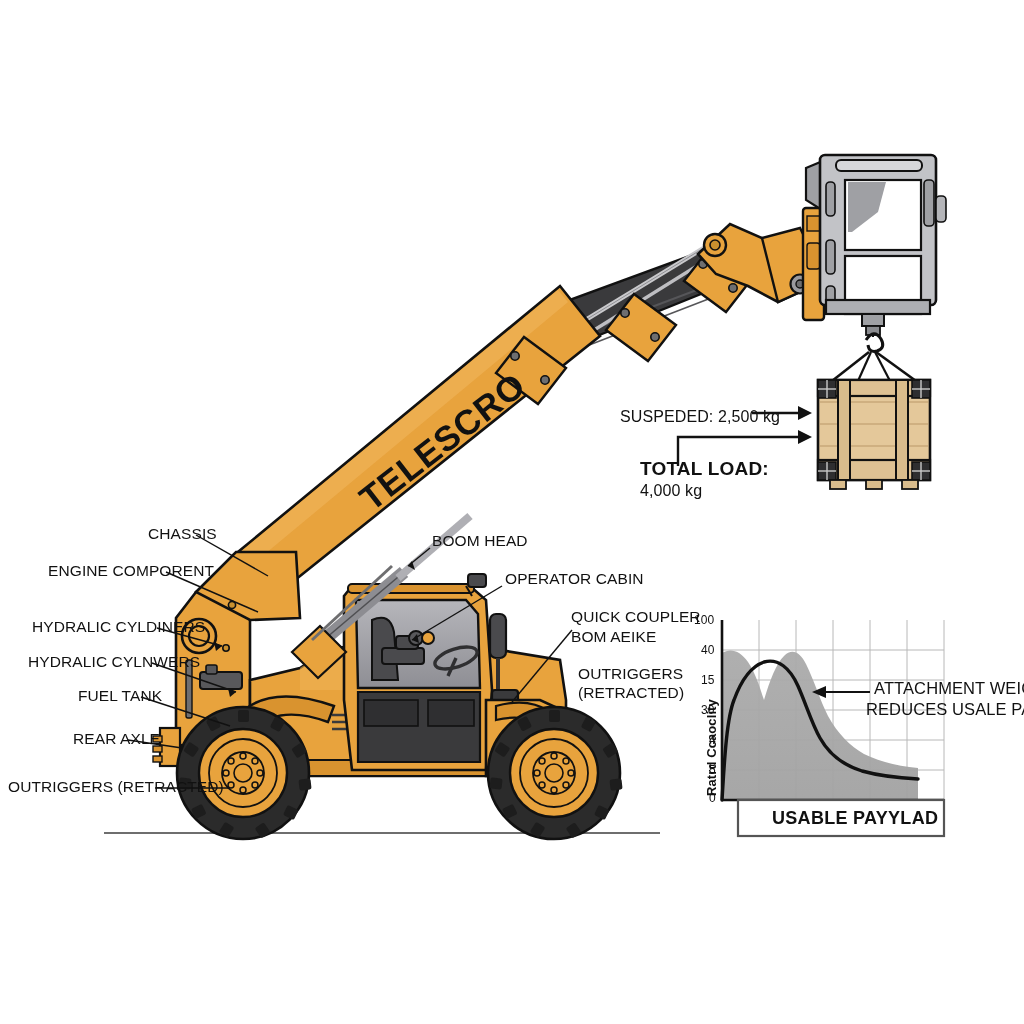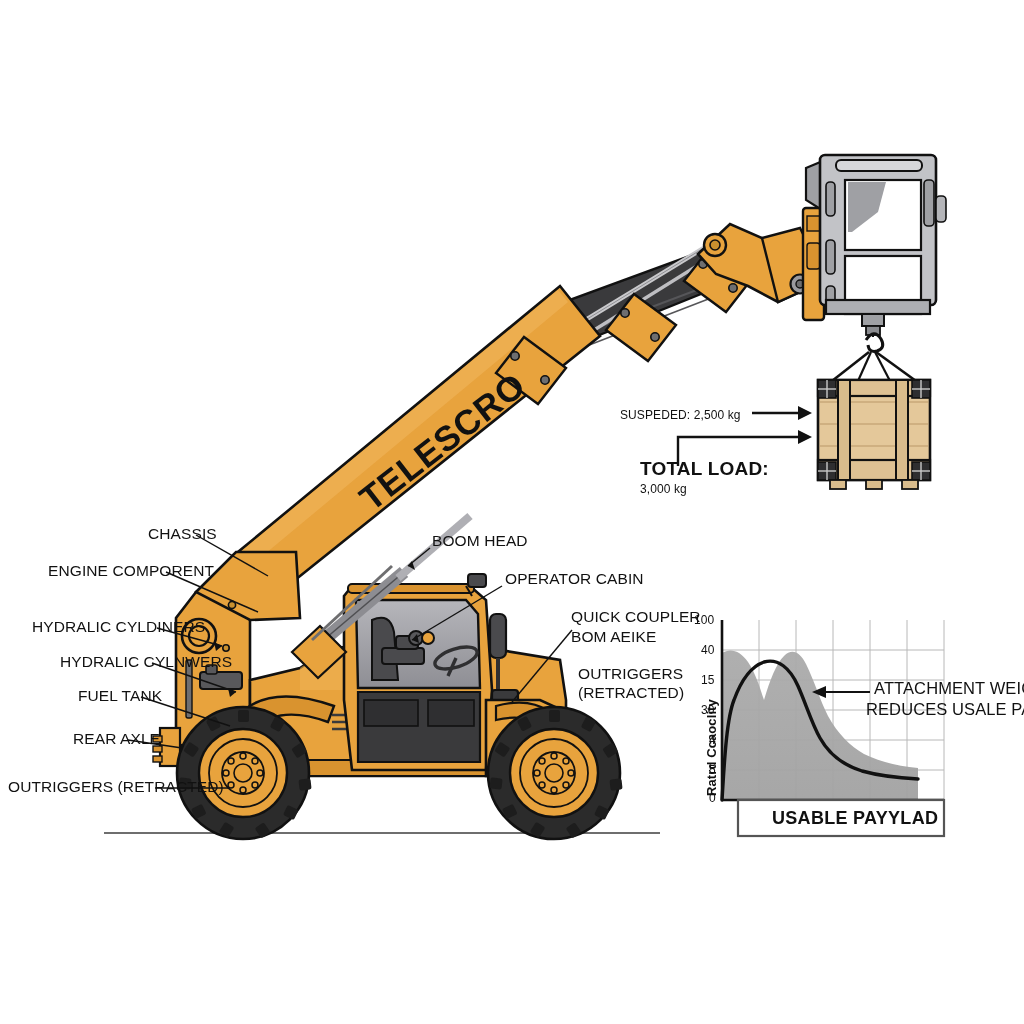--- a/index.html
+++ b/index.html
@@ -6,21 +6,21 @@
   html,body{margin:0;padding:0;background:#ffffff;}
   body{width:1024px;height:1024px;overflow:hidden;
        font-family:"Liberation Sans", sans-serif;color:#111;}
   #stage{position:relative;width:1024px;height:1024px;background:#fff;}
   svg.layer{position:absolute;left:0;top:0;width:1024px;height:1024px;}
   .lbl{position:absolute;font-family:"Liberation Sans",sans-serif;
        color:#111;white-space:nowrap;letter-spacing:.1px;}
   .callout{font-size:15.5px;font-weight:400;}
   .callout-r{font-size:15.5px;font-weight:400;}
   .loadtxt{font-size:19px;font-weight:700;letter-spacing:.2px;}
-  .loadtxt2{font-size:12px;font-weight:400;}
+  .loadtxt2{font-size:16px;font-weight:400;}
   .chart-annot{font-size:16.5px;font-weight:400;line-height:1.22;}
   .axis-num{font-size:12px;font-weight:400;}
   .caption{font-size:18px;font-weight:700;letter-spacing:.3px;}
   .ytitle{font-size:13px;font-weight:700;
           transform-origin:0 0;white-space:nowrap;}
   .boomword{position:absolute;font-size:35px;font-weight:800;
             letter-spacing:1px;color:#111;
             transform-origin:0 0;white-space:nowrap;}
 </style>
 </head>
@@ -332,35 +332,35 @@
       <polygon points="812,413 798,406 798,420"></polygon>
       <polygon points="812,437 798,430 798,444"></polygon>
     </g>
   </svg>
 
   <div class="boomword" style="left:352px; top:487px; transform:rotate(-38deg);">TELESCRO</div>
 
   <div class="lbl callout" style="left:148px; top:525px;">CHASSIS</div>
   <div class="lbl callout" style="left:48px; top:562px;">ENGINE COMPORENT</div>
   <div class="lbl callout" style="left:32px; top:618px;">HYDRALIC CYLDINERS</div>
-  <div class="lbl callout" style="left:28px; top:653px;margin-left:32px;">HYDRALIC CYLNWERS</div>
+  <div class="lbl callout" style="left:28px; top:653px;">HYDRALIC CYLNWERS</div>
   <div class="lbl callout" style="left:78px; top:687px;">FUEL TANK</div>
   <div class="lbl callout" style="left:73px; top:730px;">REAR AXLE</div>
   <div class="lbl callout" style="left:8px; top:778px;">OUTRIGGERS (RETRACTED)</div>
 
   <div class="lbl callout-r" style="left:432px; top:532px;">BOOM HEAD</div>
   <div class="lbl callout-r" style="left:505px; top:570px;">OPERATOR CABIN</div>
   <div class="lbl callout-r" style="left:571px; top:608px;">QUICK COUPLER</div>
   <div class="lbl callout-r" style="left:571px; top:628px;">BOM AEIKE</div>
   <div class="lbl callout-r" style="left:578px; top:665px;">OUTRIGGERS</div>
   <div class="lbl callout-r" style="left:578px; top:684px;">(RETRACTED)</div>
 
   <div class="lbl loadtxt2" style="left:620px; top:408px;">SUSPEDED: 2,500 kg</div>
   <div class="lbl loadtxt" style="left:640px; top:458px;">TOTAL LOAD:</div>
-  <div class="lbl loadtxt2" style="left:640px; top:482px;">3,000 kg</div>
+  <div class="lbl loadtxt2" style="left:640px; top:482px;">4,000 kg</div>
 
   <svg class="layer" viewBox="0 0 1024 1024">
 
     <rect x="722" y="620" width="222" height="180" fill="#ffffff"></rect>
 
     <g stroke="#B8B8B8" stroke-width="1">
       <line x1="759" y1="620" x2="759" y2="800"></line>
       <line x1="796" y1="620" x2="796" y2="800"></line>
       <line x1="833" y1="620" x2="833" y2="800"></line>
       <line x1="870" y1="620" x2="870" y2="800"></line>

